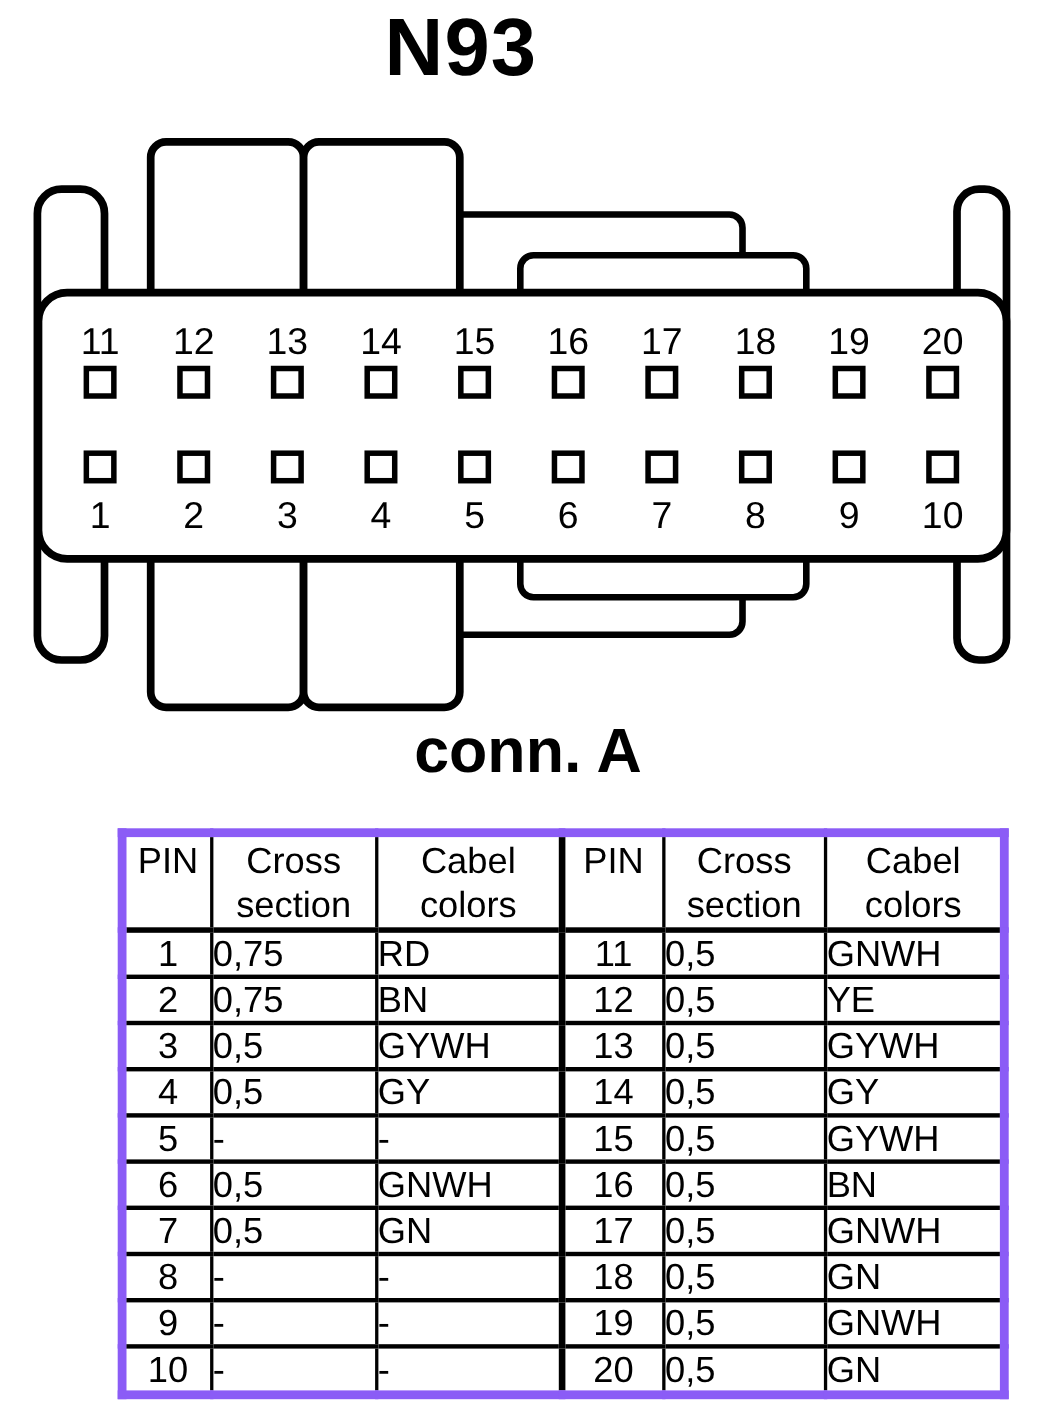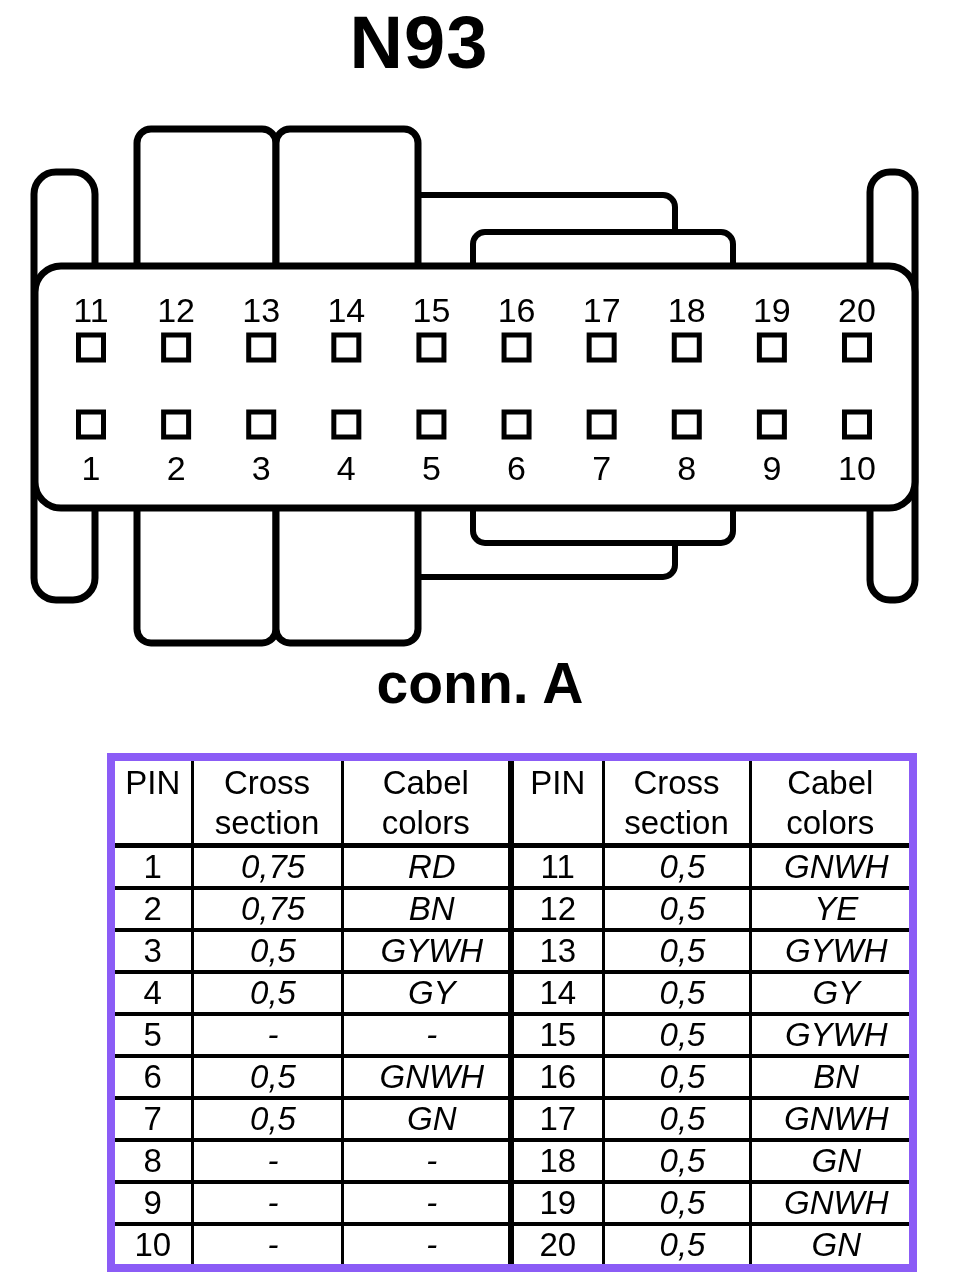--- a/index.html
+++ b/index.html
@@ -24,21 +24,21 @@
   table.pin-table th{
     font-weight:normal;text-align:center;vertical-align:top;
     border:3px solid #000;border-bottom:5px solid #000;
     height:80px;padding:2px 0 0 0;line-height:40px;
   }
   table.pin-table td{
     border:3px solid #000;border-top-width:4px;border-bottom-width:4px;
     height:35px;padding:0;vertical-align:middle;
   }
   table.pin-table .c-pin{text-align:center;}
-  table.pin-table .c-val{text-align:center;padding-left:12px;font-style:italic;}
+  table.pin-table .c-val{text-align:left;}
   table.pin-table .c-sep{border-left:6px solid #000;}
   table.pin-table th.c-sep{border-left:6px solid #000;}
 </style>
 </head>
 <body>
 
 <div class="page">
 
   <div class="title">N93</div>
 

